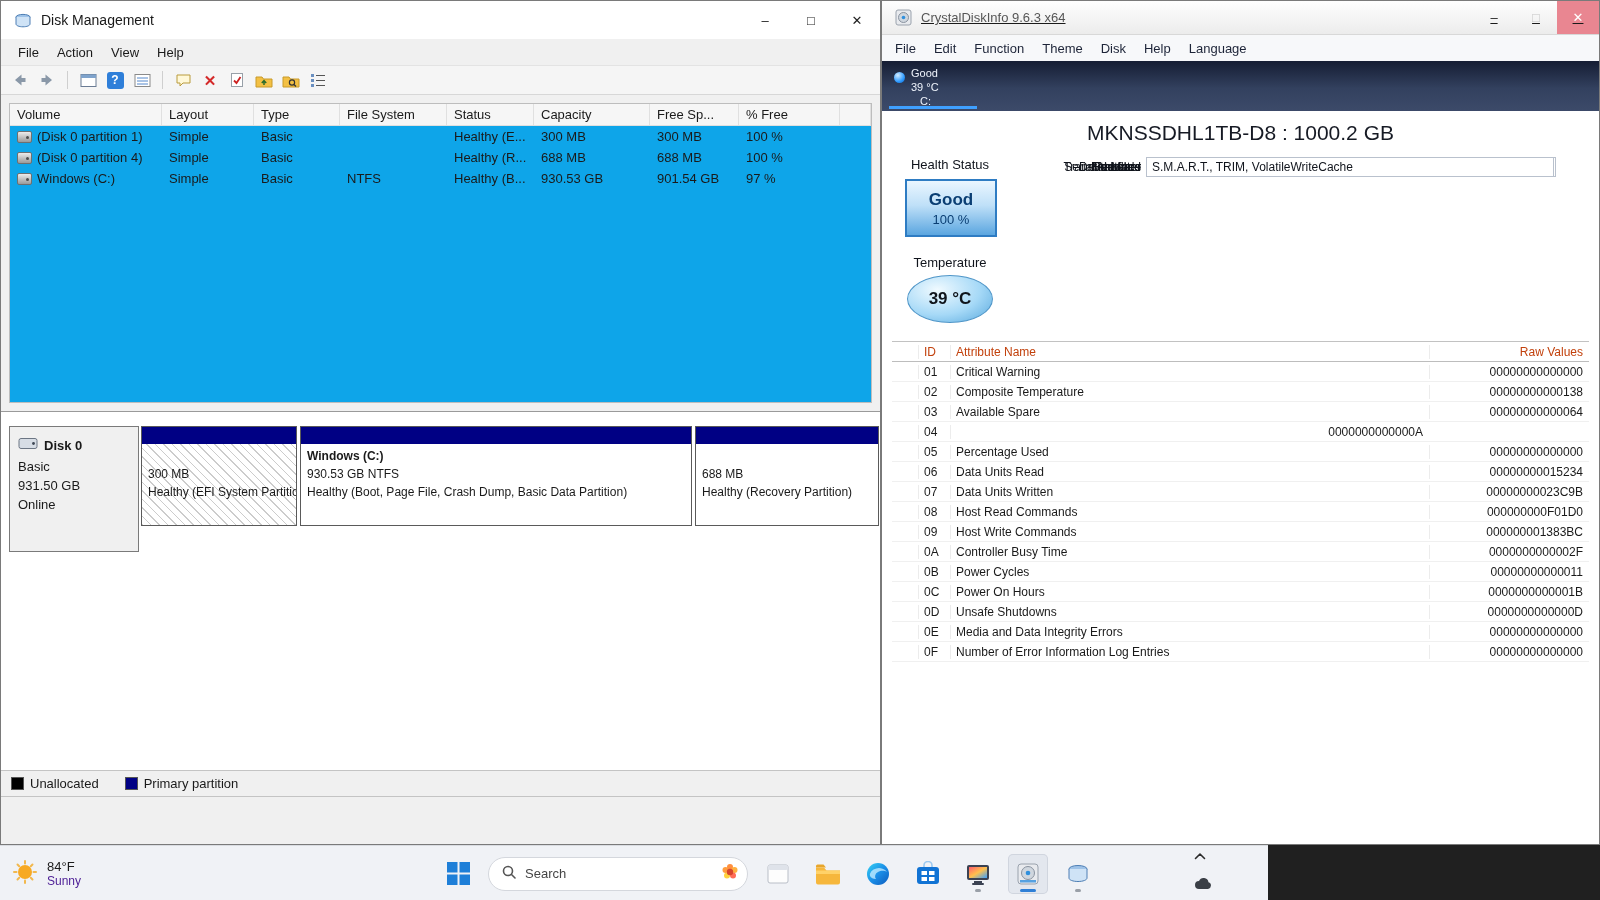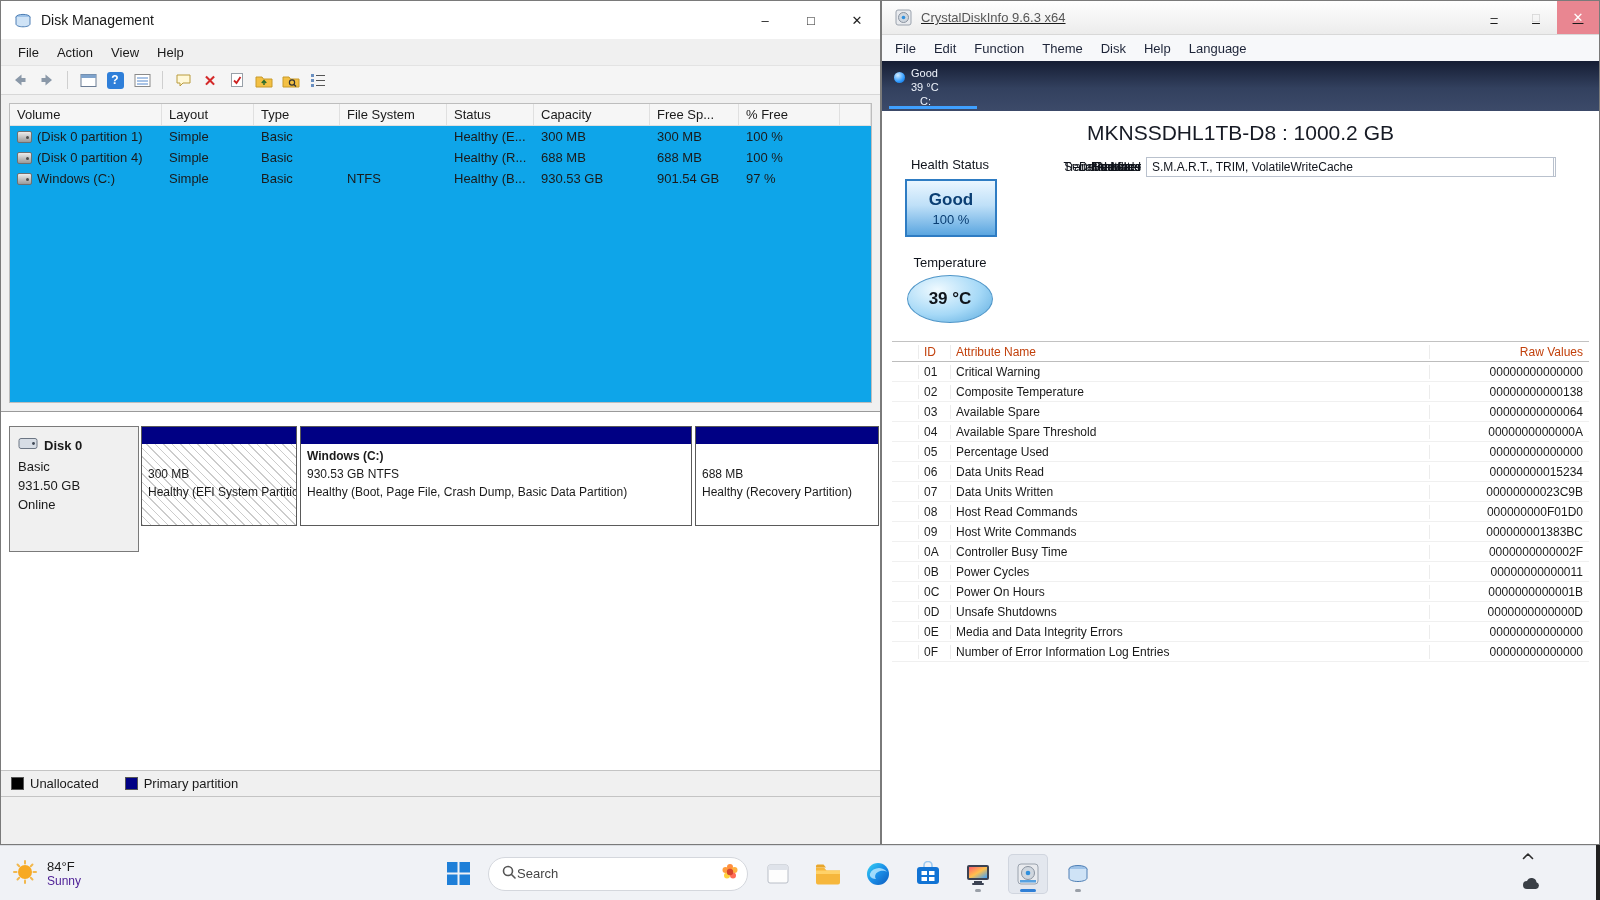--- a/index.html
+++ b/index.html
@@ -103,31 +103,31 @@
   .smart { margin:8px 10px 0 10px; border-top:1px solid #c2c2c2; }
   .smart-head, .smart-row { display:grid; grid-template-columns:26px 32px 1fr 160px; height:20px; align-items:center; font-size:12px; }
   .smart-head { border-bottom:1px solid #bdbdbd; color:#c2410c; }
   .smart-row { border-bottom:1px solid #f0f0f0; }
   .sm-dot { width:11px; height:11px; border-radius:50%; margin:0 auto;
             background:radial-gradient(circle at 35% 30%, #d2ecff, #2f9bff 60%, #0b62c4); }
   .sm-id, .sm-name { padding-left:5px; border-left:1px solid #ececec; overflow:hidden; white-space:nowrap; }
   .sm-raw { text-align:right; padding-right:6px; border-left:1px solid #ececec; }
 
   
-  .taskbar { position:absolute; left:0; top:845px; width:1596px; height:55px; background:#f0f2f6; border-top:1px solid #d9dce1; }
+  .taskbar { position:absolute; left:0; top:845px; width:1268px; height:55px; background:#f0f2f6; border-top:1px solid #d9dce1; }
   .tb-weather { position:absolute; left:12px; top:0; height:55px; display:flex; align-items:center; gap:7px; }
   .weather-temp { font-size:13px; color:#1c1c1c; }
   .weather-cond { font-size:12px; color:#4c1d95; }
   .tb-center { position:absolute; left:438px; top:0; height:55px; display:flex; align-items:center; gap:10px; }
   .tb-btn { width:40px; height:40px; border-radius:5px; display:flex; align-items:center; justify-content:center; position:relative; }
   .tb-btn.active { background:#e3e7ee; box-shadow:inset 0 0 0 1px #d0d5de; }
   .run-bar { position:absolute; bottom:2px; left:50%; transform:translateX(-50%); height:3px; border-radius:2px; width:6px; background:#9aa0a8; }
   .run-bar.active { width:16px; background:#2f7fd6; }
   .search-pill { width:260px; height:34px; border-radius:17px; background:#fff; border:1px solid #d4d7dd;
-                 display:flex; align-items:center; padding:0 7px 0 12px; }
+                 display:flex; align-items:center; padding:0 7px 0 12px; gap:8px; }
   .search-text { font-size:13px; color:#454545; flex:1; }
   .tb-tray { position:absolute; right:16px; top:0; height:55px; display:flex; align-items:flex-start; gap:13px;flex-direction:column; }
   .tray-clock { text-align:right; font-size:13px; color:#1c1c1c; line-height:1.35; }
 </style>
 </head>
 <body>
 
 <div class="win" id="dm">
   <div class="titlebar">
     <span class="t-icon">
@@ -488,21 +488,20 @@
         </div>
         <div class="smart-row">
           <div><span class="sm-dot"></span></div>
           <div class="sm-id">03</div>
           <div class="sm-name">Available Spare</div>
           <div class="sm-raw">00000000000064</div>
         </div>
         <div class="smart-row">
           <div><span class="sm-dot"></span></div>
           <div class="sm-id">04</div>
-          <div class="sm-name">Available Spare Threshold</div>
           <div class="sm-raw">0000000000000A</div>
         </div>
         <div class="smart-row">
           <div><span class="sm-dot"></span></div>
           <div class="sm-id">05</div>
           <div class="sm-name">Percentage Used</div>
           <div class="sm-raw">00000000000000</div>
         </div>
         <div class="smart-row">
           <div><span class="sm-dot"></span></div>

